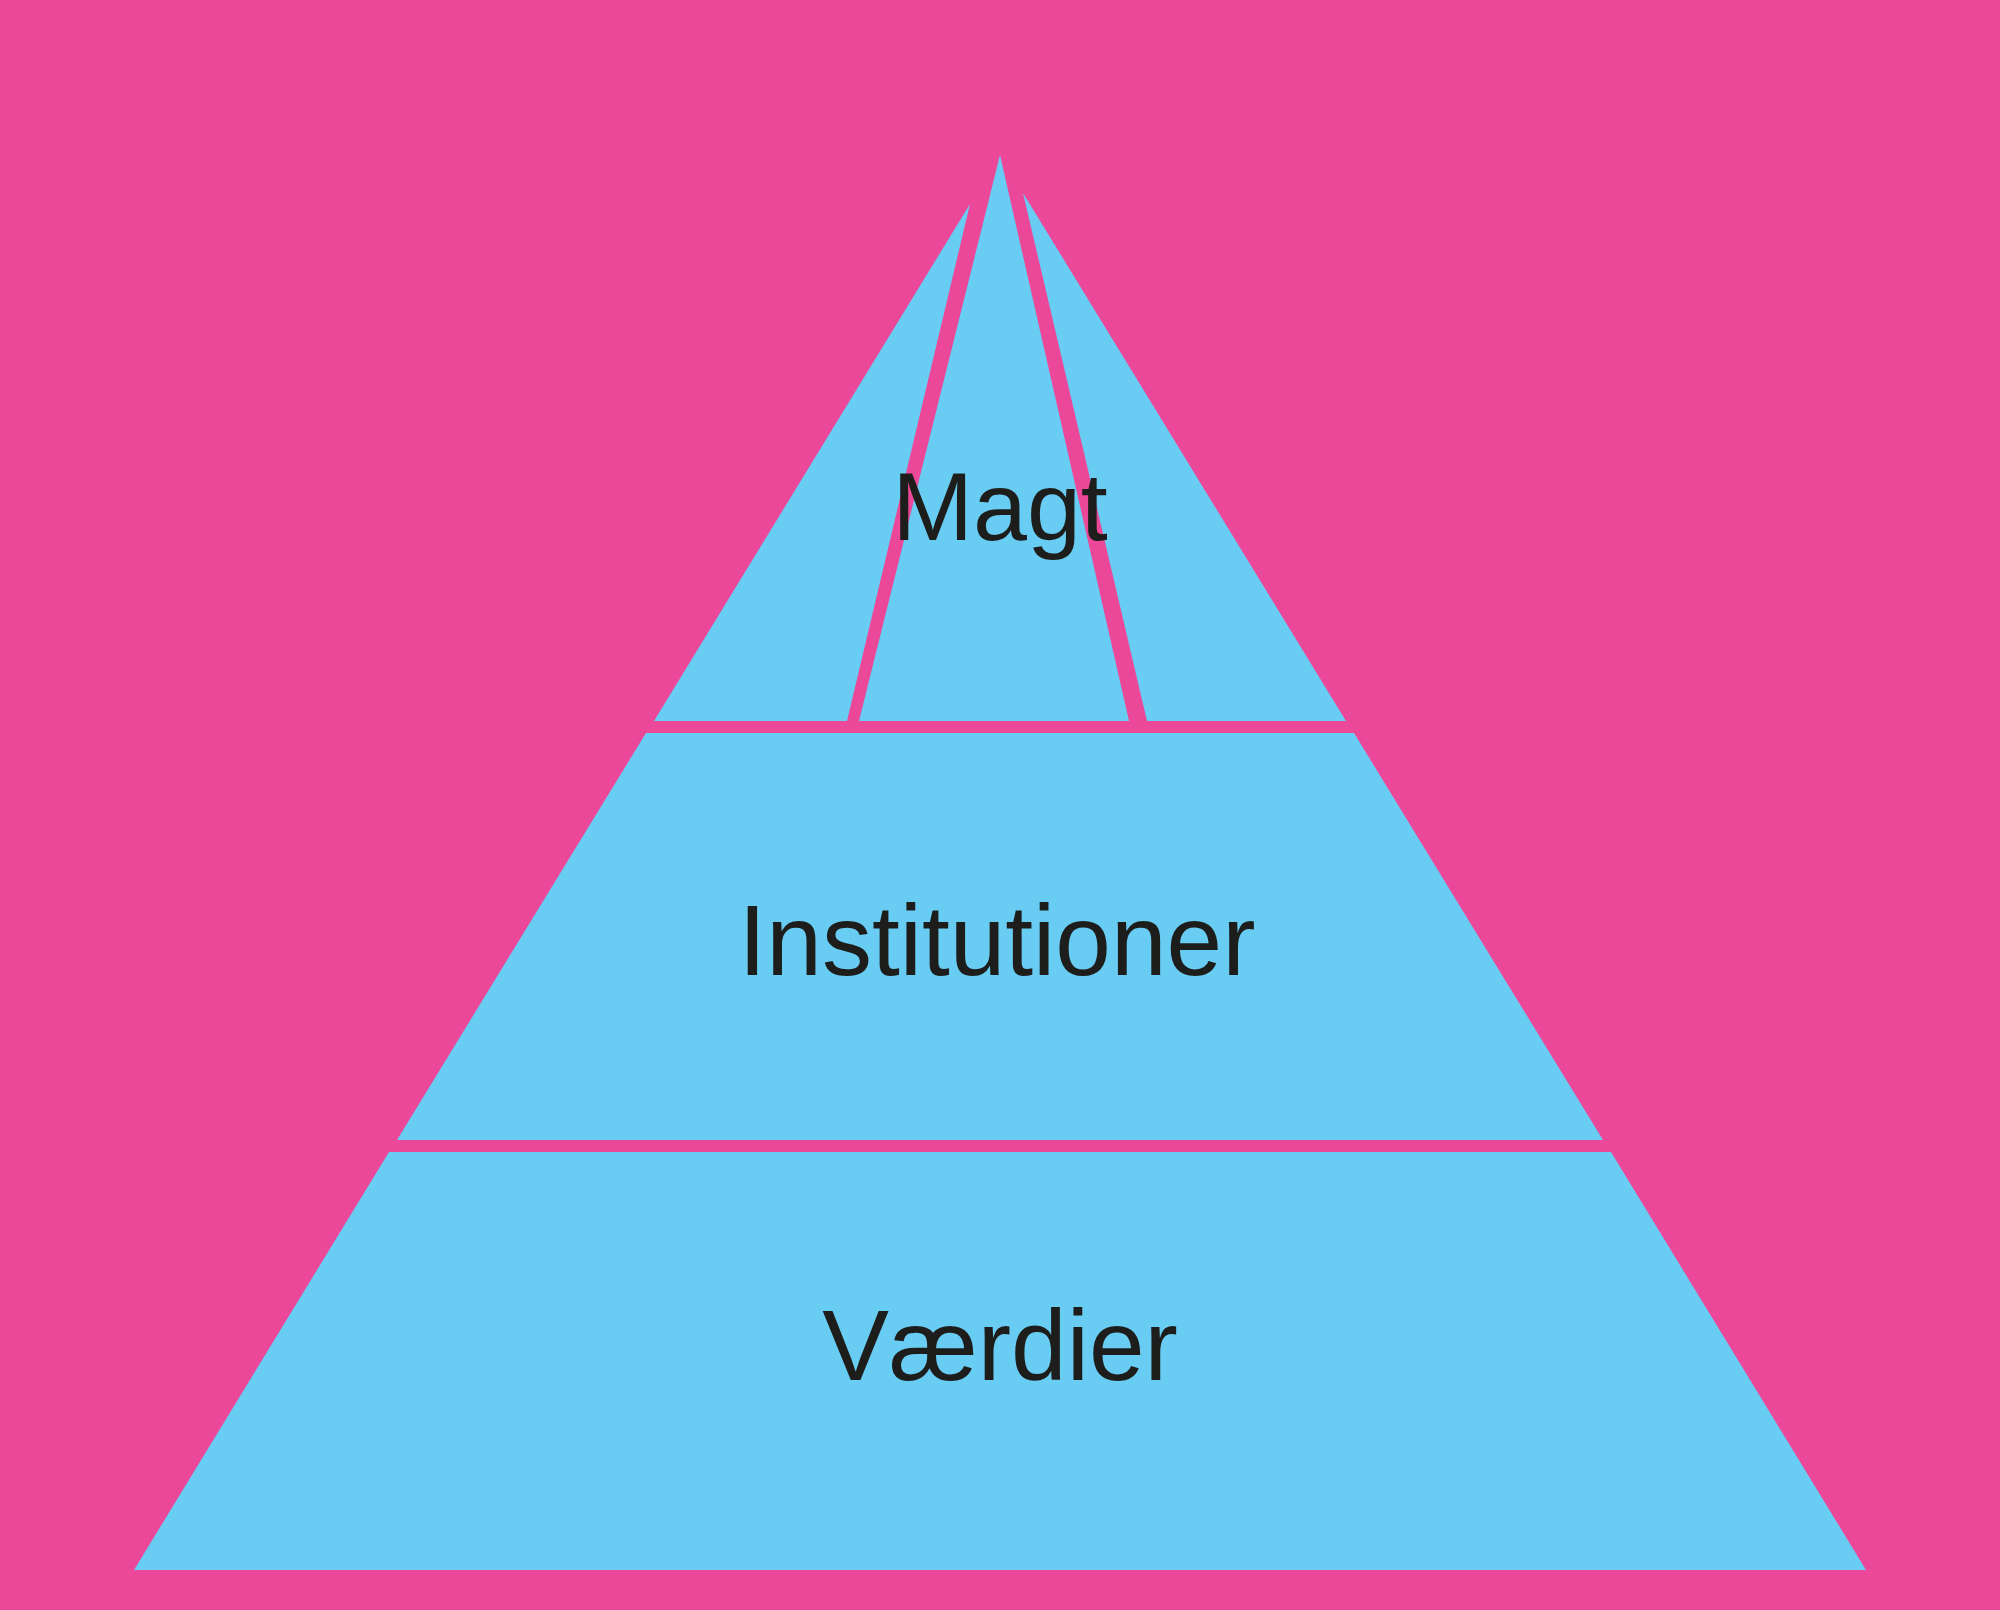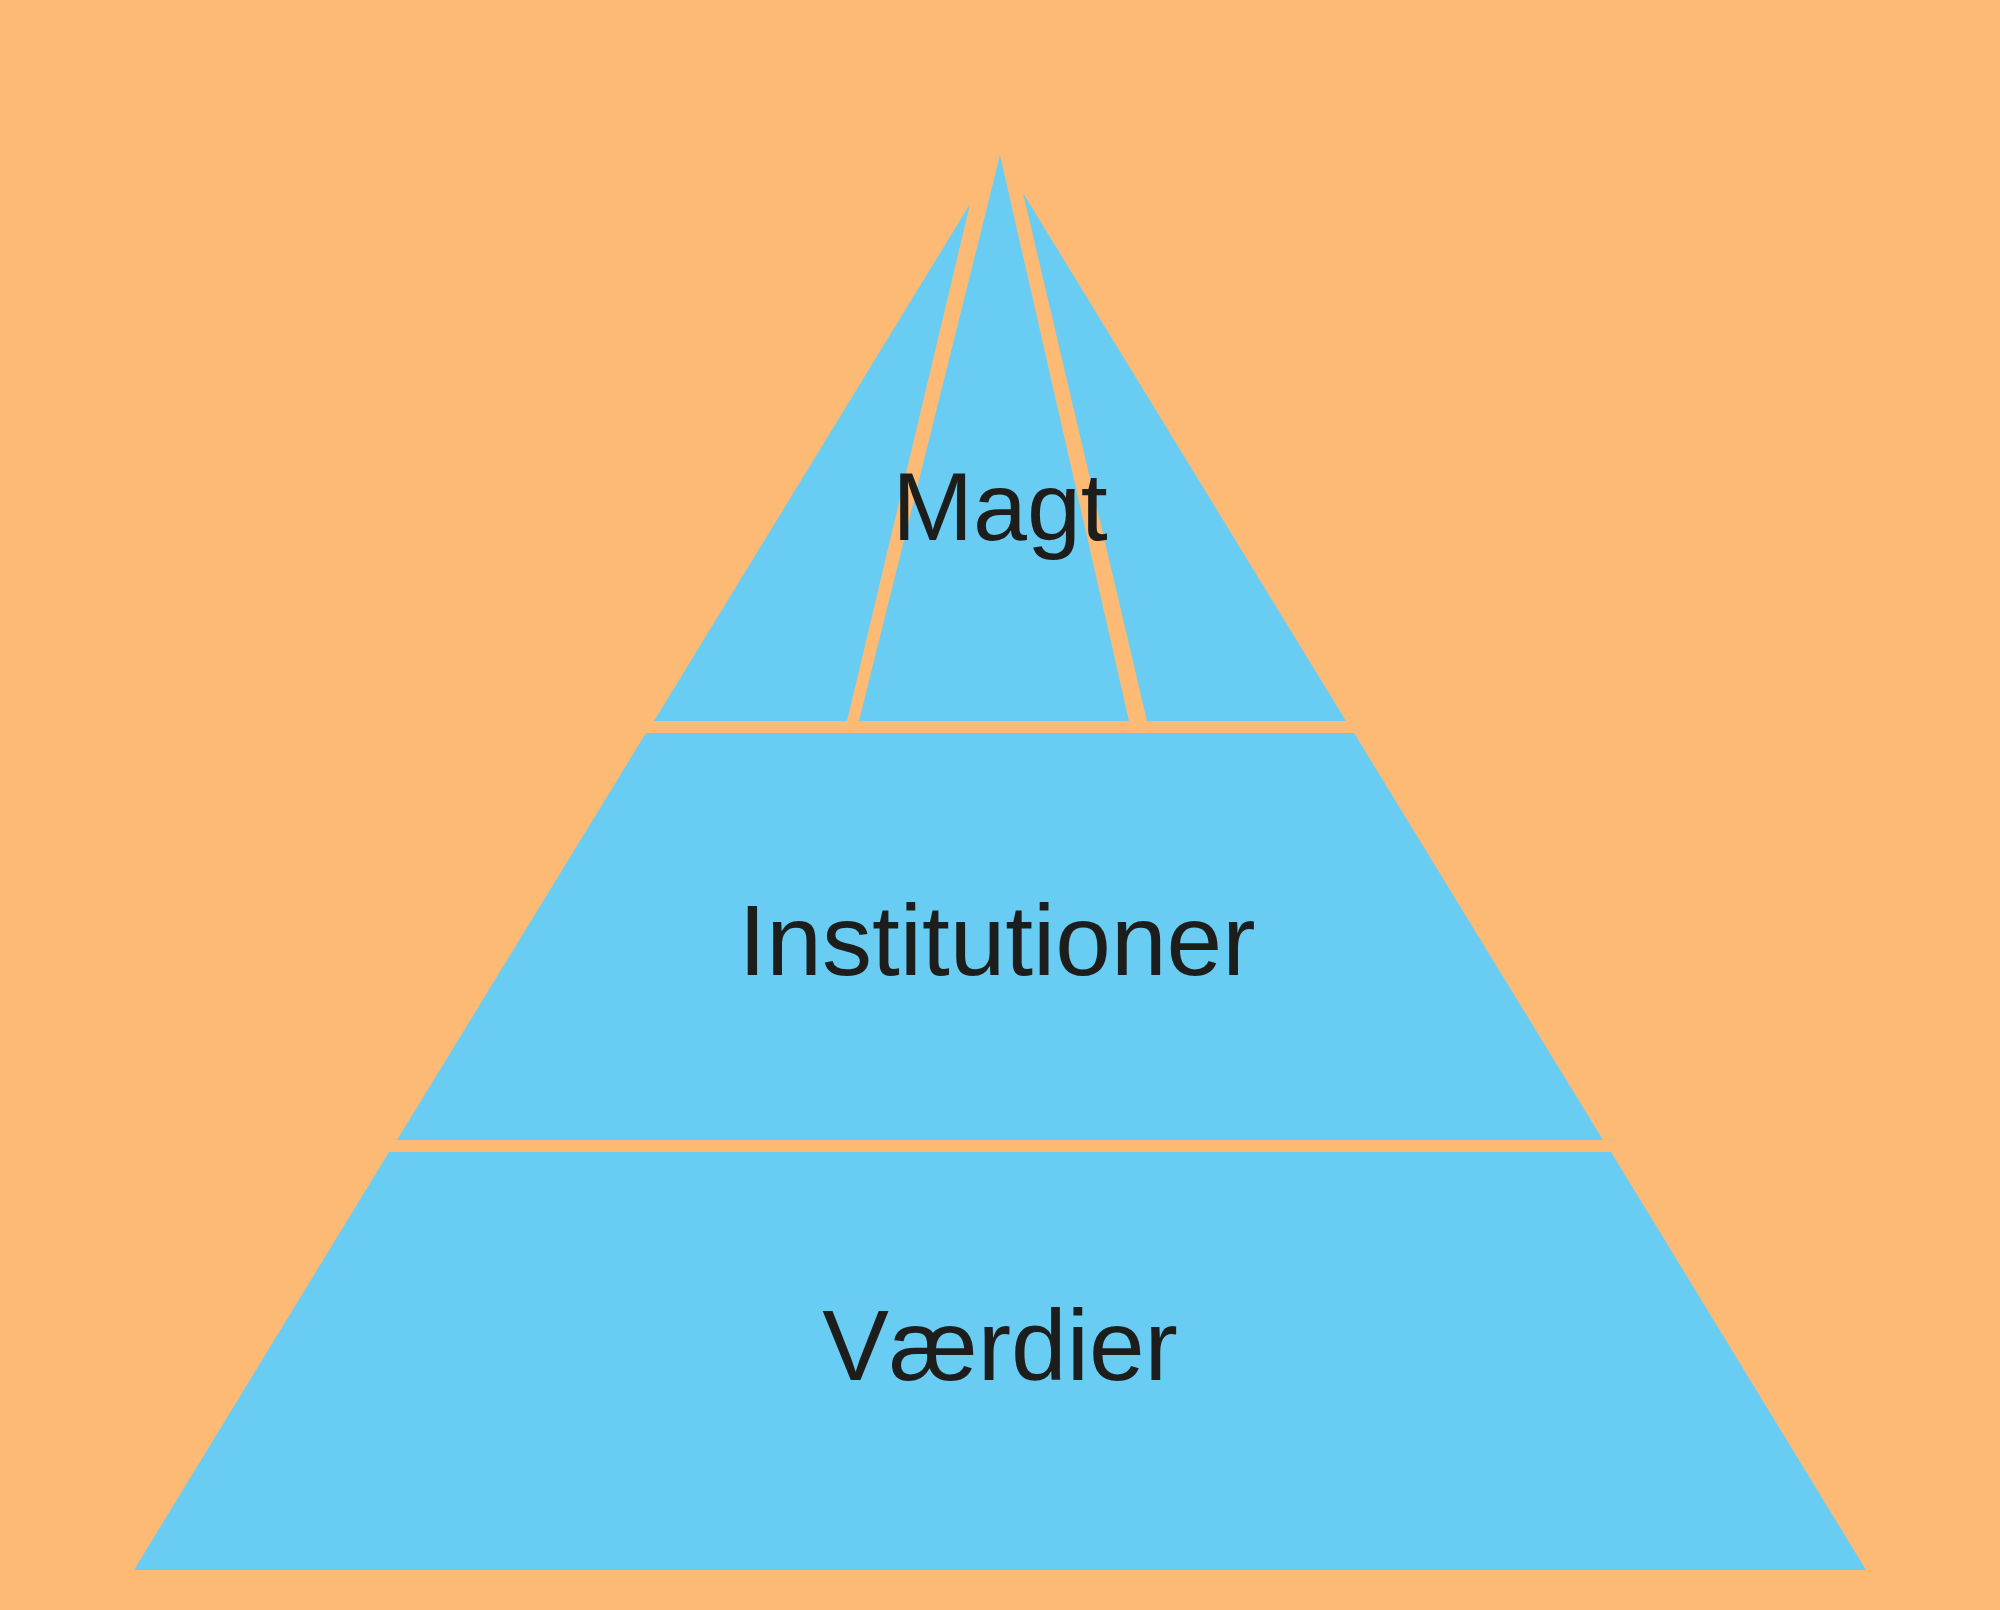--- a/index.html
+++ b/index.html
@@ -7,21 +7,21 @@
     padding: 0;
     background: #ffffff;
     width: 2000px;
     height: 1610px;
     overflow: hidden;
   }
   .stage {
     position: relative;
     width: 2000px;
     height: 1610px;
-    background: #fdba74;
+    background: #ec4899;
   }
   svg {
     display: block;
     width: 2000px;
     height: 1610px;
   }
   .level-label {
     font-family: "Liberation Sans", "DejaVu Sans", sans-serif;
     font-weight: 400;
   }

